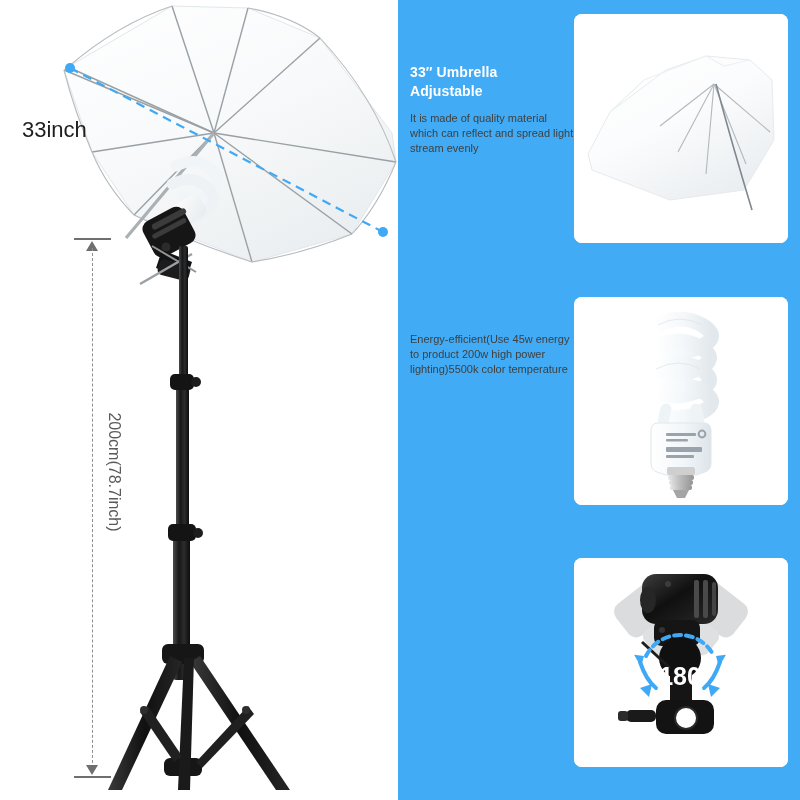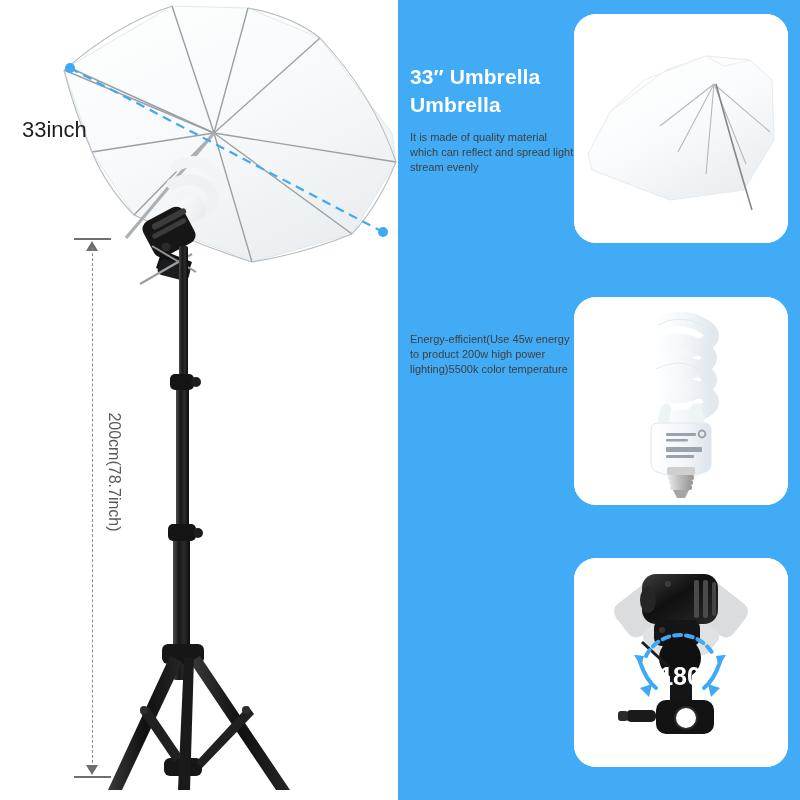--- a/index.html
+++ b/index.html
@@ -122,39 +122,39 @@
     position: absolute;
     left: 12px;
     width: 168px;
     color: #ffffff;
   }
   .feature-1 .feature-text { top: 63px; }
   .feature-2 .feature-text { top: 62px; }
   .feature-3 .feature-text { top: 35px; }
 
   .feature-title {
-    font-size: 21px;
+    font-size: 14px;
     font-weight: bold;
     line-height: 1.33;
     color: #ffffff;
     margin-bottom: 11px;
     letter-spacing: 0.1px;
   }
   .feature-desc {
     font-size: 11px;
     line-height: 1.36;
     color: #404040;
     font-weight: normal;
   }
 
   
   .card {
     position: absolute;
     background: #ffffff;
-    border-radius: 22px;
+    border-radius: 8px;
     overflow: hidden;
   }
   .card-1 { left: 176px; top: 14px;  width: 214px; height: 229px; }
   .card-2 { left: 176px; top: 27px;  width: 214px; height: 208px; }
   .card-3 { left: 176px; top:  3px;  width: 214px; height: 209px; }
   .card svg { display: block; width: 100%; height: 100%; }
 </style>
 </head>
 <body>
 
@@ -297,21 +297,21 @@
       <div class="label-200cm">200cm(78.7inch)</div>
     </div>
   </div>
 
   <div class="right-panel" style="background: rgb(65, 171, 245);">
 
     <div class="feature feature-1">
       <div class="feature-text">
         <div class="feature-title">
           <span>33″ Umbrella</span><br>
-          <span>Umbrella</span>
+          <span>Adjustable</span>
         </div>
         <div class="feature-desc">It is made of quality material which can reflect and spread light stream evenly</div>
       </div>
 
       <div class="card card-1" style="background: rgb(255, 255, 255);">
         <svg viewBox="0 0 214 229" xmlns="http://www.w3.org/2000/svg" aria-hidden="true">
           <defs>
             <linearGradient id="uc1" x1="0.1" y1="0" x2="0.8" y2="1">
               <stop offset="0%" stop-color="#ffffff"></stop>
               <stop offset="45%" stop-color="#fbfcfd"></stop>

